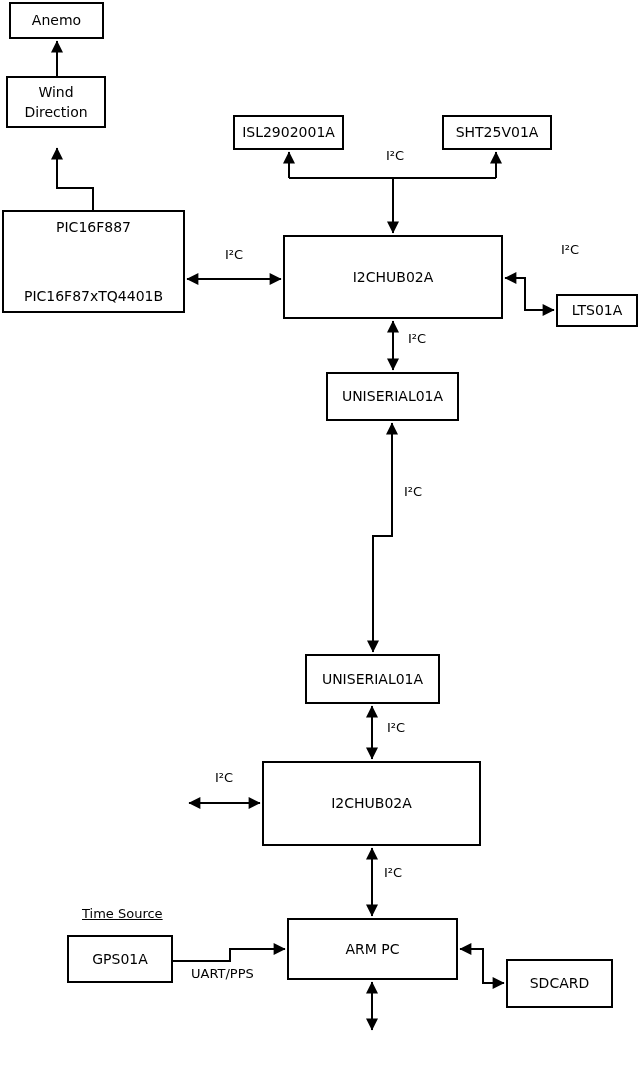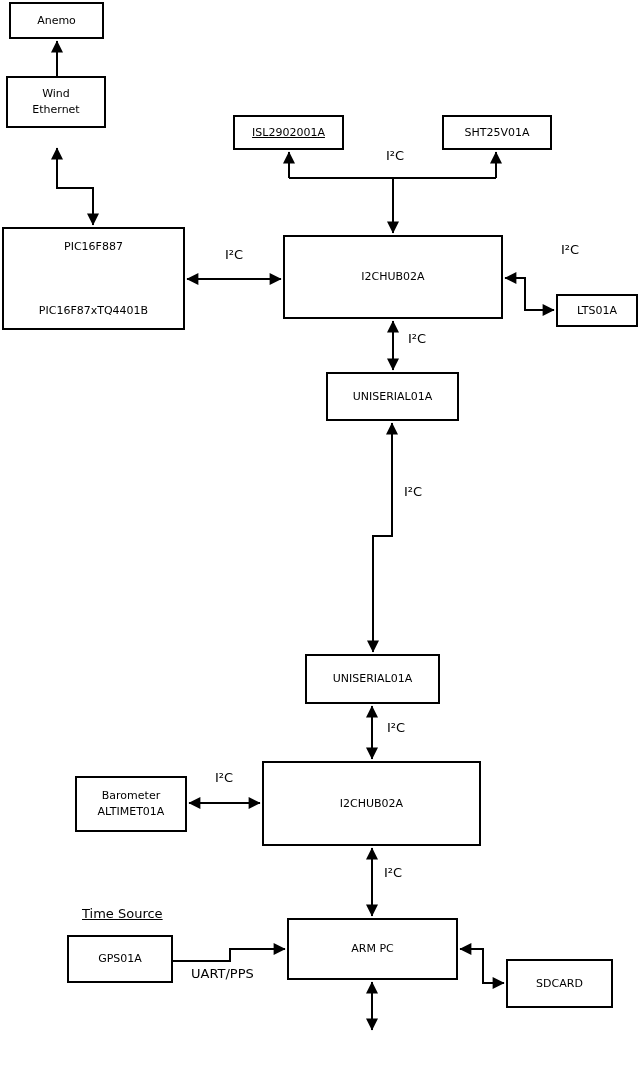--- a/index.html
+++ b/index.html
@@ -39,35 +39,35 @@
   .node {
     position: absolute;
     box-sizing: border-box;
     border: 2px solid var(--line);
     background: var(--box-fill);
     display: flex;
     flex-direction: column;
     align-items: center;
     justify-content: center;
     text-align: center;
-    font-size: 11px;
+    font-size: 14px;
     line-height: 1.45;
     white-space: nowrap;
   }
   .edge-label {
     position: absolute;
     font-size: 13px;
     line-height: 1.2;
     white-space: nowrap;
   }
   
   #n-anemo      { left: 9px;   top: 2px;    width: 95px;  height: 37px; }
   #n-wind       { left: 6px;   top: 76px;   width: 100px; height: 52px; }
-  #n-pic        { left: 2px;   top: 227px;  width: 183px; height: 103px; gap: 48px; }
-  #n-isl        { left: 233px; top: 115px;  width: 111px; height: 35px; text-decoration: underline; }
+  #n-pic        { left: 2px;   top: 210px;  width: 183px; height: 103px; gap: 48px; }
+  #n-isl        { left: 233px; top: 115px;  width: 111px; height: 35px; }
   #n-sht        { left: 442px; top: 115px;  width: 110px; height: 35px; }
   #n-hub1       { left: 283px; top: 235px;  width: 220px; height: 84px; }
   #n-lts        { left: 556px; top: 294px;  width: 82px;  height: 33px; }
   #n-uni1       { left: 326px; top: 372px;  width: 133px; height: 49px; }
   #n-uni2       { left: 305px; top: 654px;  width: 135px; height: 50px; }
   #n-hub2       { left: 262px; top: 761px;  width: 219px; height: 85px; }
   #n-baro       { left: 75px;  top: 776px;  width: 112px; height: 56px; }
   #n-gps        { left: 67px;  top: 935px;  width: 106px; height: 48px; }
   #n-armpc      { left: 287px; top: 918px;  width: 171px; height: 62px; }
   #n-sdcard     { left: 506px; top: 959px;  width: 107px; height: 49px; }
@@ -118,21 +118,21 @@
     <path d="M460,949 L483,949 L483,983 L504,983" marker-start="url(#as)" marker-end="url(#ae)"></path>
     <path d="M372,982 L372,1030" marker-start="url(#as)" marker-end="url(#ae)"></path>
   </svg>
 
   <div class="node" id="n-anemo">
     <span>Anemo</span>
   </div>
 
   <div class="node" id="n-wind">
     <span>Wind</span>
-    <span>Ethernet</span>
+    <span>Direction</span>
   </div>
 
   <div class="node" id="n-pic">
     <span>PIC16F887</span>
     <span>PIC16F87xTQ4401B</span>
   </div>
 
   <div class="node" id="n-isl">
     <span>ISL2902001A</span>
   </div>
@@ -154,24 +154,20 @@
   </div>
 
   <div class="node" id="n-uni2">
     <span>UNISERIAL01A</span>
   </div>
 
   <div class="node" id="n-hub2">
     <span>I2CHUB02A</span>
   </div>
 
-  <div class="node" id="n-baro">
-    <span>Barometer</span>
-    <span>ALTIMET01A</span>
-  </div>
 
   <div class="node" id="n-gps">
     <span>GPS01A</span>
   </div>
 
   <div class="node" id="n-armpc">
     <span>ARM PC</span>
   </div>
 
   <div class="node" id="n-sdcard">

